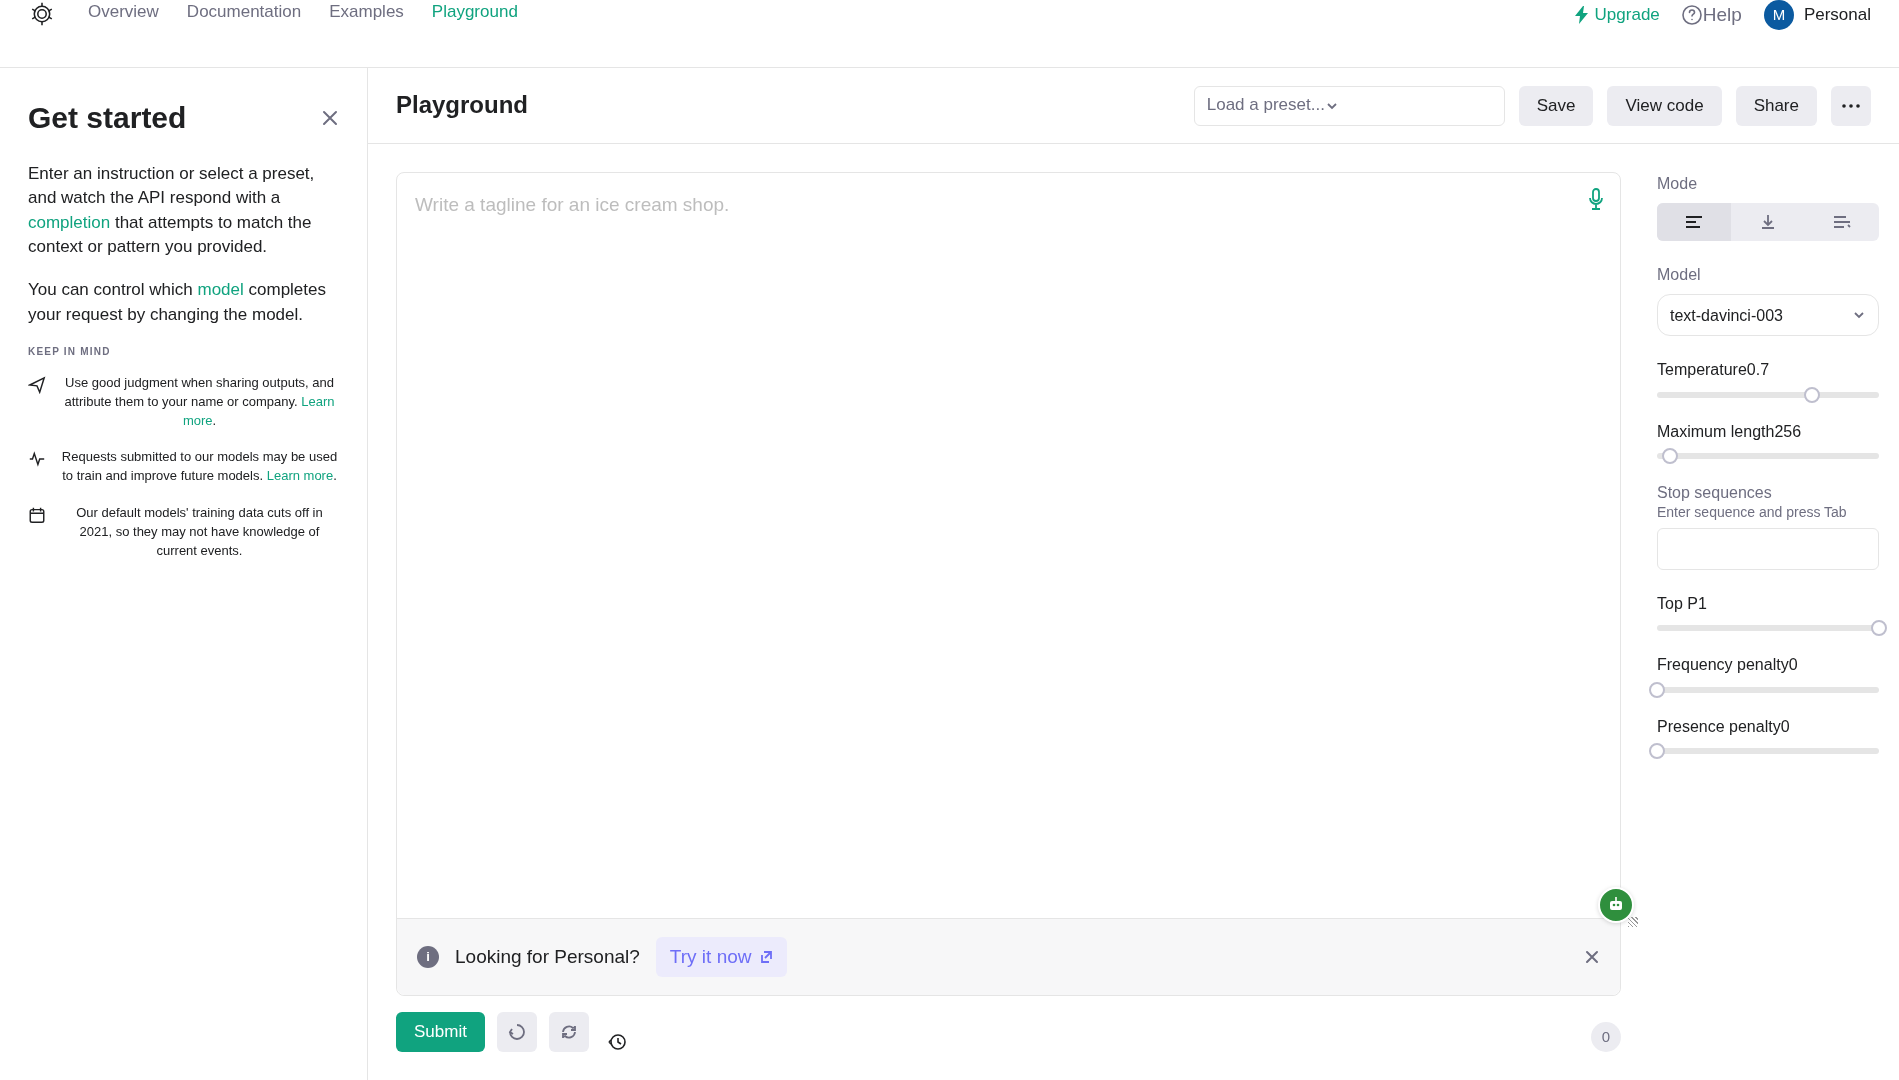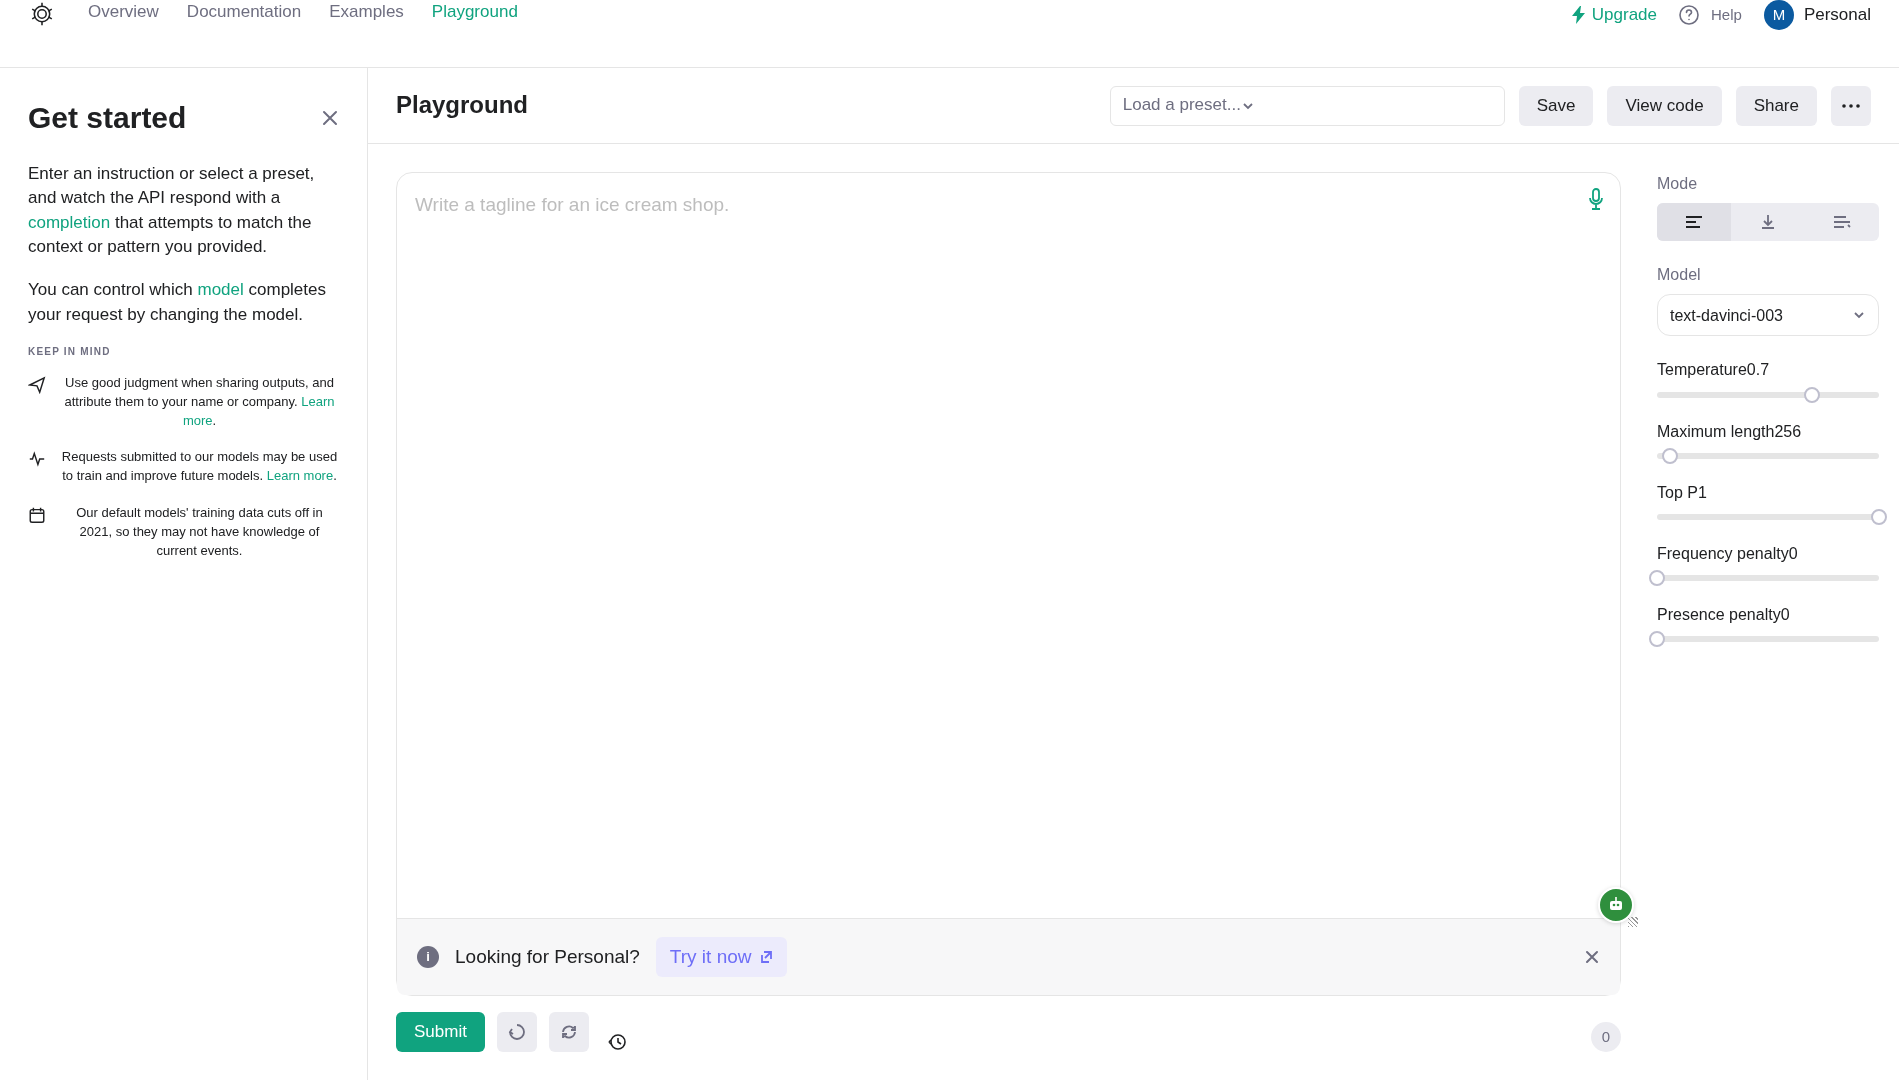--- a/index.html
+++ b/index.html
@@ -31,21 +31,21 @@
     display:flex;
     align-items:flex-start;
     padding:0 28px;
   }
   .logo{width:28px;height:28px;margin-right:32px;display:flex;align-items:center;}
   .nav-links{display:flex;gap:28px;flex:1;}
   .nav-link{font-size:17px;color:var(--muted);cursor:pointer;}
   .nav-link.active{color:var(--green);}
   .nav-right{display:flex;align-items:center;gap:22px;}
   .upgrade{display:flex;align-items:center;gap:6px;color:var(--green);font-size:17px;cursor:pointer;}
-  .help{display:flex;align-items:center;gap:12px;color:var(--muted);font-size:15px;cursor:pointer;}
+  .help{display:flex;align-items:center;gap:1px;color:var(--muted);font-size:19px;cursor:pointer;}
   .account{display:flex;align-items:center;gap:10px;cursor:pointer;}
   .avatar{width:30px;height:30px;border-radius:50%;background:#0b5aa0;color:#fff;display:flex;align-items:center;justify-content:center;font-size:15px;font-weight:500;}
   .account-label{font-size:17px;color:var(--text);}
 
   
   .layout{display:flex;height:calc(100% - 68px);}
   .sidebar{
     width:368px;
     border-right:1px solid var(--border);
     padding:28px 28px 28px 28px;
@@ -63,37 +63,37 @@
   .work{flex:1;display:flex;flex-direction:column;overflow:hidden;}
   .toolbar{
     height:76px;
     border-bottom:1px solid var(--border);
     display:flex;align-items:center;
     padding:0 28px;
     gap:14px;
   }
   .page-title{font-size:24px;font-weight:600;flex:0 0 auto;margin-right:auto;}
   .preset-select{
-    width:395px;height:40px;
+    width:311px;height:40px;
     border:1px solid var(--border);border-radius:6px;
     display:flex;align-items:center;
     padding:16px 12px;color:var(--muted);font-size:17px;cursor:pointer;
     background:#fff;
   }
   .btn{
     height:40px;padding:0 18px;border:none;border-radius:6px;
     background:var(--btn-gray);color:var(--text);font-size:17px;cursor:pointer;
     display:flex;align-items:center;
   }
   .btn.icon-only{width:40px;padding:0;justify-content:center;}
 
   .content{flex:1;display:flex;overflow:hidden;}
   .editor-col{flex:1;padding:28px;display:flex;flex-direction:column;gap:16px;overflow:auto;}
   .editor-box{
-    flex:1;border:1px solid var(--border);border-radius:16px;
+    flex:1;border:1px solid var(--border);border-radius:8px;
     display:flex;flex-direction:column;position:relative;min-height:480px;
   }
   .editor-area{
     flex:1;padding:18px 50px 18px 18px;font-size:19px;color:#bdbdbd;
   }
   .mic{
     position:absolute;top:14px;right:14px;color:var(--green);cursor:pointer;
   }
   .assistant-badge{
     position:absolute;right:-14px;bottom:72px;
@@ -381,20 +381,25 @@
         <div class="param">
           <div class="row-between">
             <span>Maximum length</span>
             <span>256</span>
           </div>
           <div class="slider">
             <div class="thumb" style="left:6%"></div>
           </div>
         </div>
 
+        <div class="param">
+          <div class="sec-label" style="margin-bottom:2px;">Stop sequences</div>
+          <div class="sub-hint">Enter sequence and press Tab</div>
+          <input class="stop-input" style="">
+        </div>
 
         <div class="param">
           <div class="row-between">
             <span>Top P</span>
             <span>1</span>
           </div>
           <div class="slider">
             <div class="thumb" style="left:100%"></div>
           </div>
         </div>

